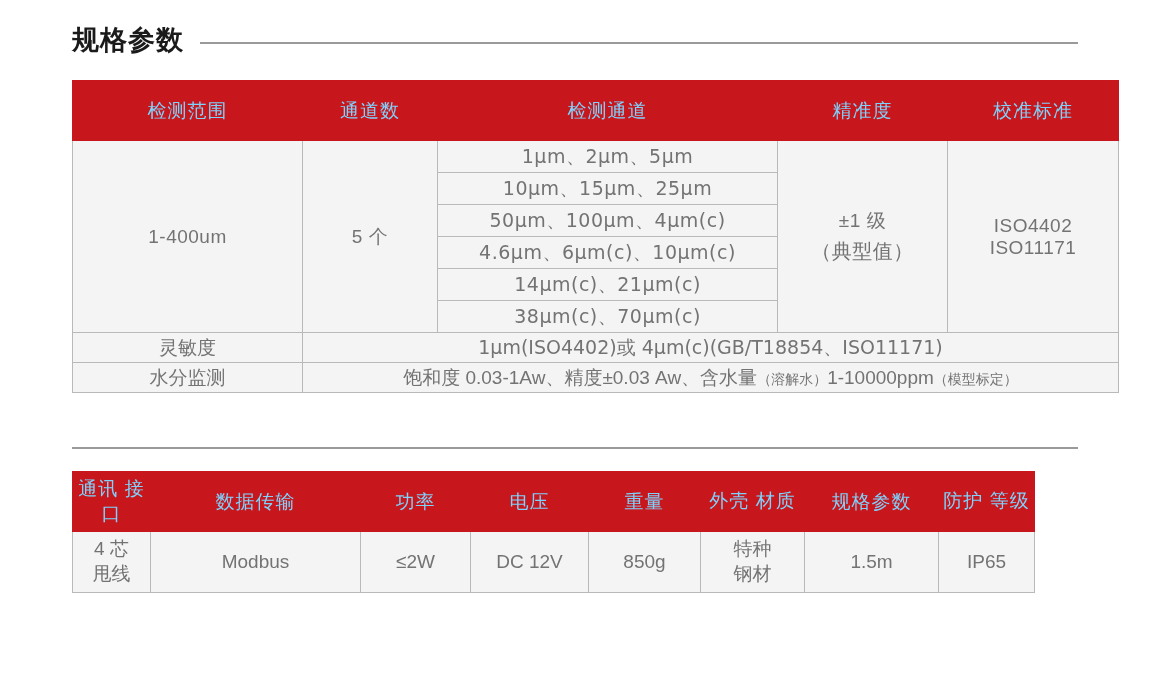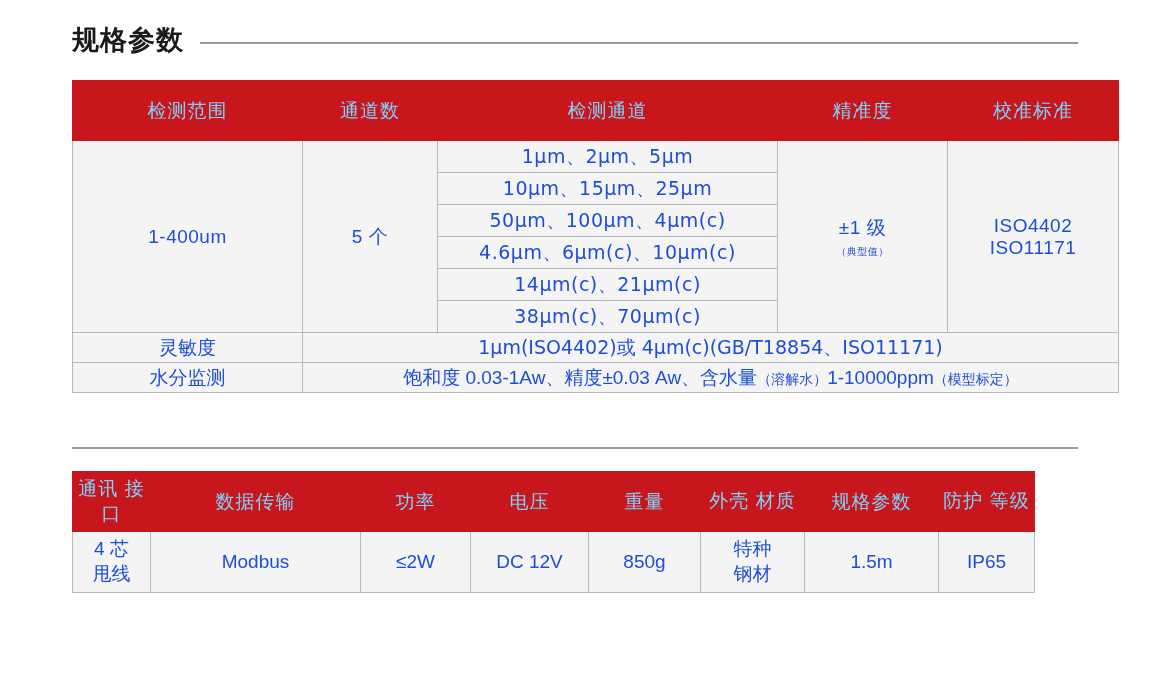--- a/index.html
+++ b/index.html
@@ -66,41 +66,41 @@
     border-color: #c8161d;
     letter-spacing: 1px;
   }
   thead th.two-line {
     line-height: 1.28;
     font-size: 19px;
   }
   td {
     background: #f1f1f1;
     font-size: 19px;
-    color: #1d4ed8;
+    color: #737373;
   }
   td.plain {
     background: #f4f4f4;
   }
   .chan-row td {
     height: 29px;
     font-size: 19px;
     background: #f4f4f4;
     letter-spacing: 0.5px;
   }
   .mu {
     font-family: "DejaVu Sans", sans-serif;
   }
   .small-note {
     font-size: 14px;
     margin-top: 20px;
   }
   .sub {
     display: block;
-    font-size: 10px;
+    font-size: 20px;
     margin-top: 4px;
   }
   .tall {
     height: 176px;
   }
   .row-h {
     height: 30px;
   }
   .t2 td {
     height: 58px;

